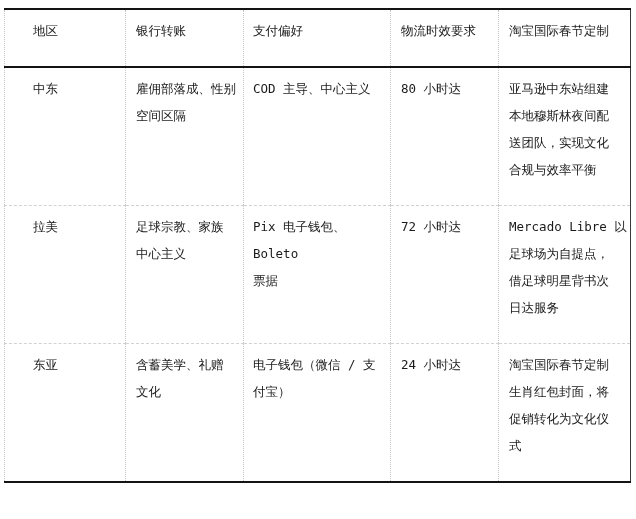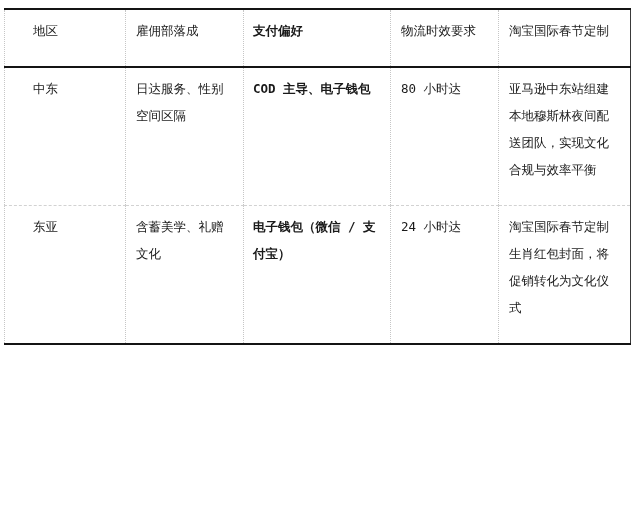--- a/index.html
+++ b/index.html
@@ -32,21 +32,21 @@
     vertical-align: top;
     text-align: left;
     font-weight: normal;
     white-space: pre-line;
     padding: 7px 0 22px 10px;
     border-right: 1px dotted #c6c6c6;
     overflow: hidden;
   }
   
   th.c1, td.c1 { padding-left: 28px; border-left: 1px dotted #c6c6c6; }
-  td.c3, th.c3 { padding-left: 9px; padding-right: 0; font-weight: bold; }
+  td.c3, th.c3 { padding-left: 9px; padding-right: 0; }
   th:last-child, td:last-child { border-right: 1px solid #3a3a3a; }
   thead th {
     border-top: 2px solid #141414;
     border-bottom: 2px solid #141414;
   }
   tbody td { border-top: 1px dashed #d2d2d2; margin-top: 44px; }
   tbody tr:first-child td { border-top: none; }
   tbody tr:last-child td { border-bottom: 2px solid #141414; }
   thead tr { height: 57px; }
   tr.r1 { height: 107px; }
@@ -62,37 +62,49 @@
     <colgroup>
       <col style="width:121px">
         <col style="width:118px">
         <col style="width:147px">
         <col style="width:108px">
         <col style="width:132px">
     </colgroup>
     <thead>
       <tr>
         <th class="c1">地区</th>
-        <th class="c2">雇佣部落成</th>
+        <th class="c2">银行转账</th>
         <th class="c3">支付偏好</th>
         <th class="c4">物流时效要求</th>
         <th class="c5">淘宝国际春节定制</th>
       </tr>
     </thead>
     <tbody>
       <tr class="r1">
         <td class="c1">中东</td>
-        <td class="c2">日达服务、性别
+        <td class="c2">雇佣部落成、性别
 空间区隔</td>
-        <td class="c3">COD 主导、电子钱包</td>
+        <td class="c3">COD 主导、中心主义</td>
         <td class="c4">80 小时达</td>
         <td class="c5">亚马逊中东站组建
 本地穆斯林夜间配
 送团队，实现文化
 合规与效率平衡</td>
+      </tr>
+      <tr class="r2">
+        <td class="c1">拉美</td>
+        <td class="c2">足球宗教、家族
+中心主义</td>
+        <td class="c3">Pix 电子钱包、Boleto
+票据</td>
+        <td class="c4">72 小时达</td>
+        <td class="c5">Mercado Libre 以
+足球场为自提点，
+借足球明星背书次
+日达服务</td>
       </tr>
       <tr class="r4">
         <td class="c1">东亚</td>
         <td class="c2">含蓄美学、礼赠
 文化</td>
         <td class="c3">电子钱包（微信 / 支
 付宝）</td>
         <td class="c4">24 小时达</td>
         <td class="c5">淘宝国际春节定制
 生肖红包封面，将

